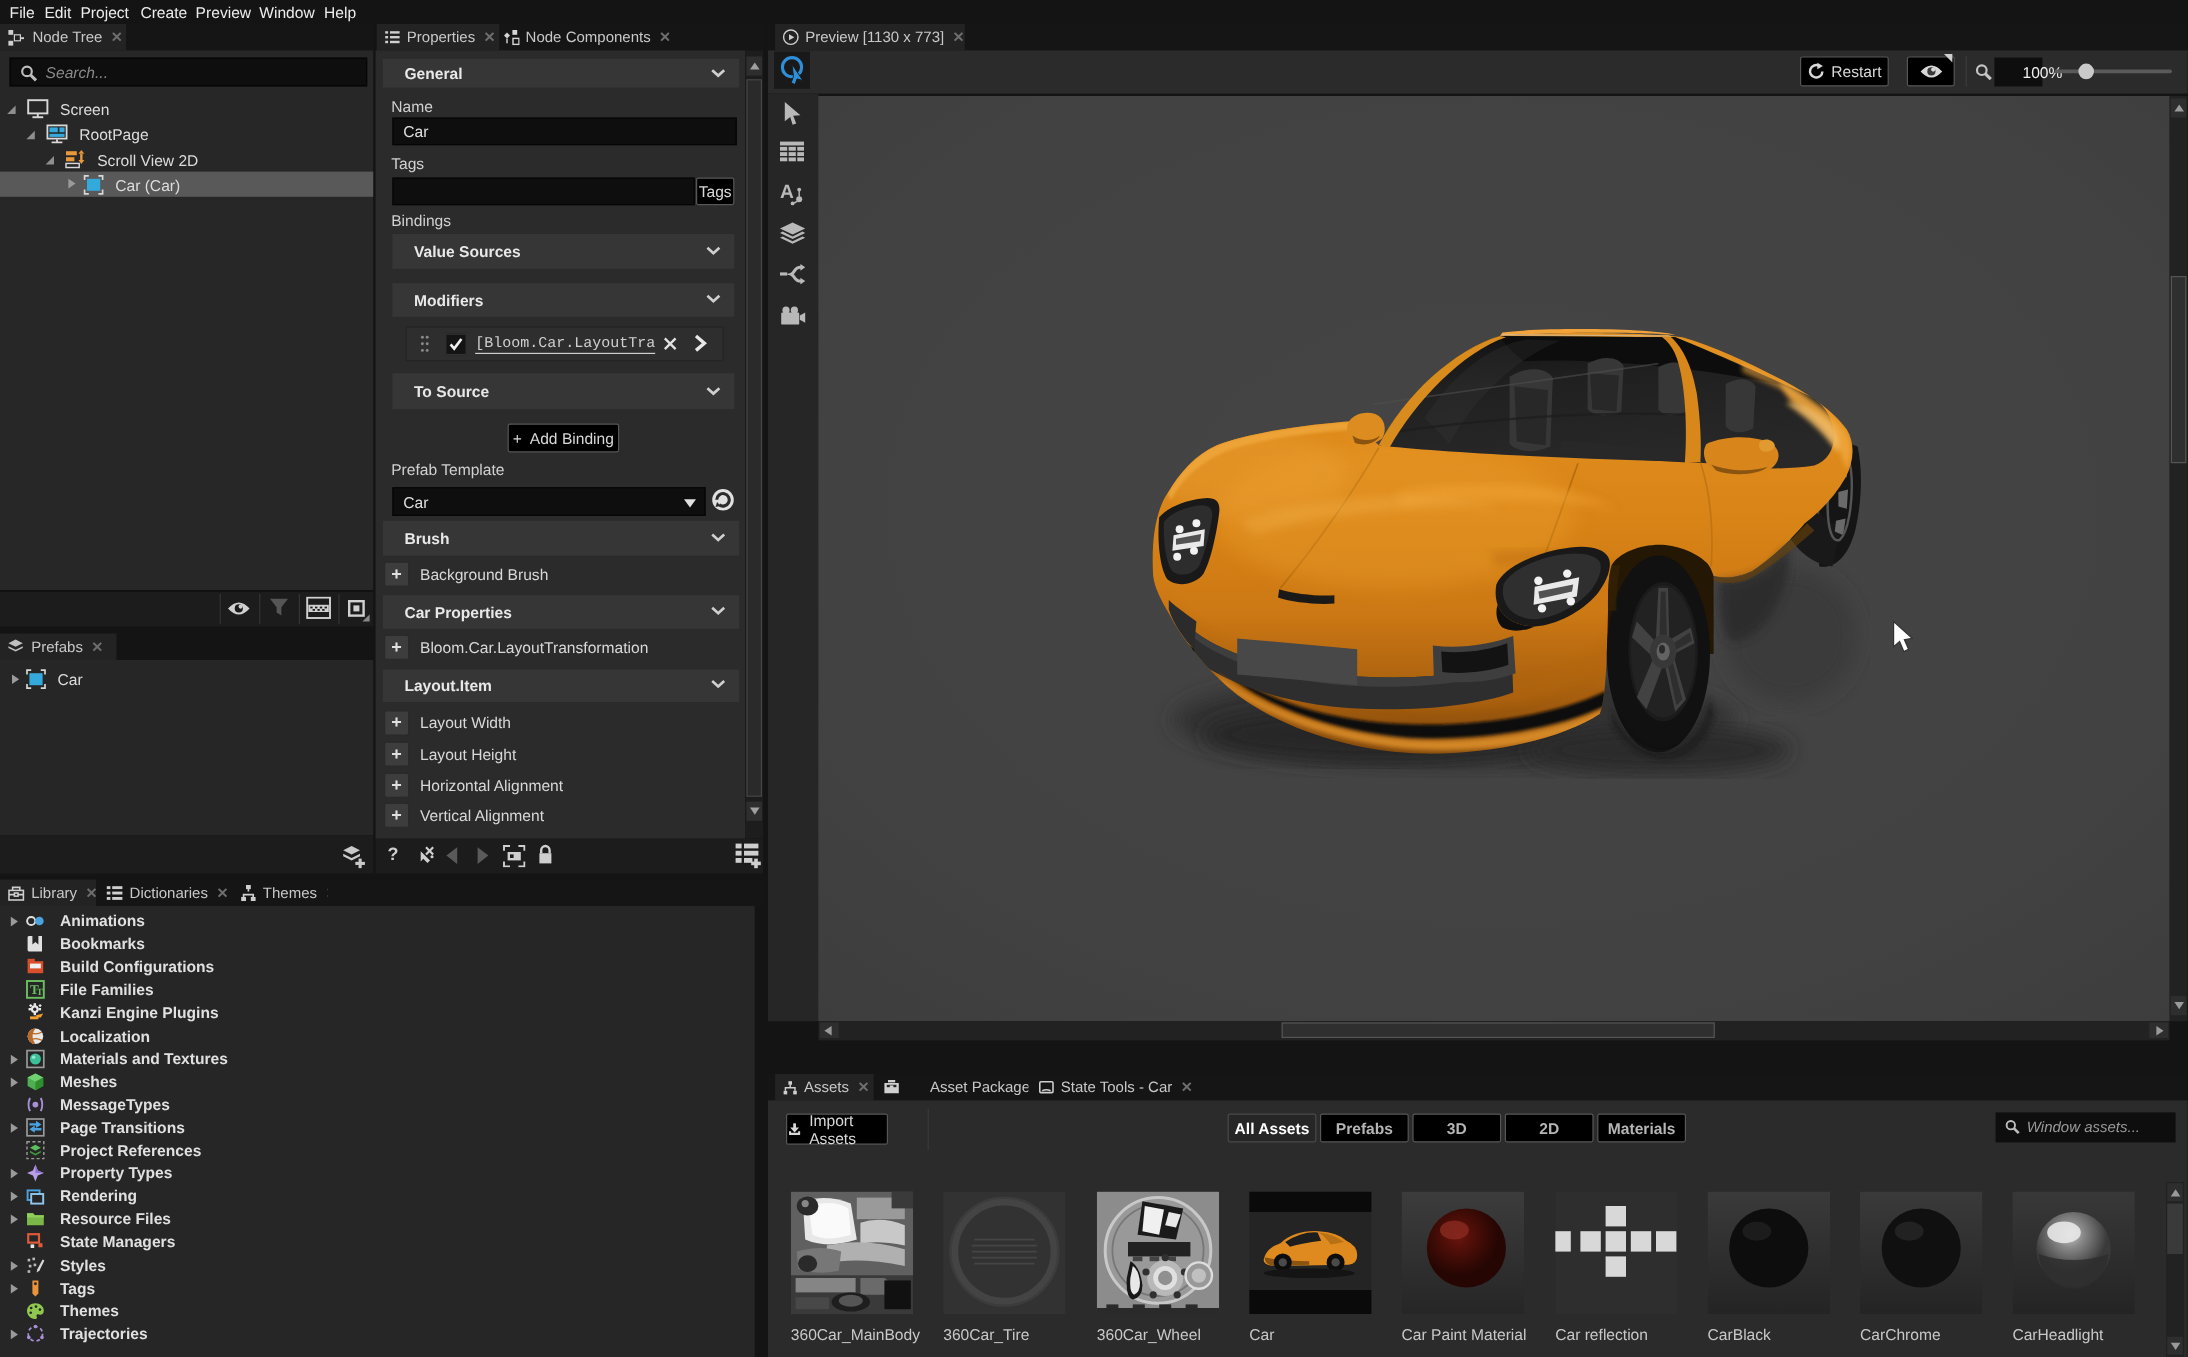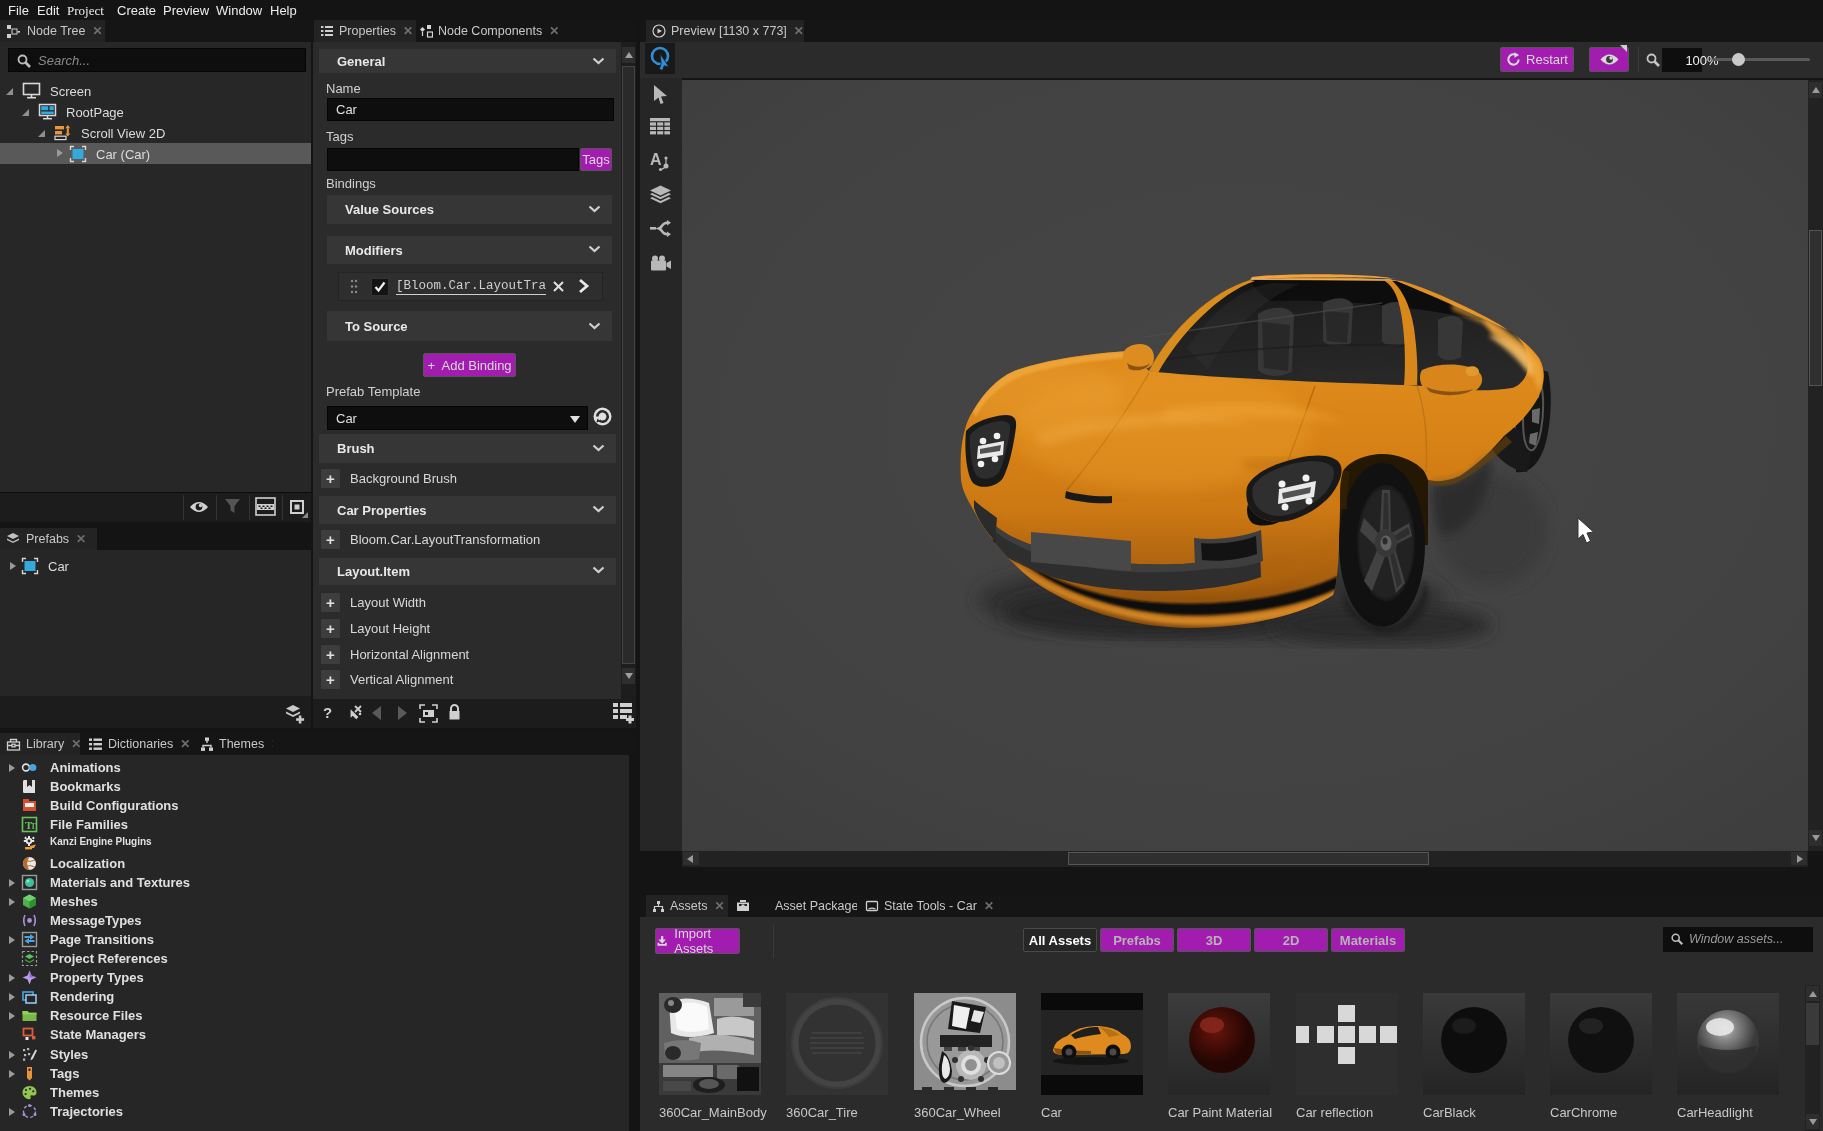--- a/index.html
+++ b/index.html
@@ -5,36 +5,36 @@
 * { margin:0; padding:0; box-sizing:border-box; }
 html,body { width:1823px; height:1131px; overflow:hidden; background:#141414;
   font-family:"Liberation Sans", sans-serif; color:#d8d8d8; }
 .abs { position:absolute; }
 .tab { position:absolute; top:0; height:22px; background:#232323; display:flex; align-items:center; padding:0 6px; font-size:12.5px; color:#c8c8c8; white-space:nowrap; overflow:hidden; }
 .tab.inactive { background:transparent; }
 .tab .tx { color:#6e6e6e; margin-left:7px; font-size:12px; font-weight:bold; }
 .sechdr { position:absolute; background:#363636; display:flex; align-items:center; font-weight:bold; font-size:13px; color:#e8e8e8; padding-left:18px; }
 .lbl { position:absolute; font-size:13px; color:#d0d0d0; }
 .inp { position:absolute; background:#0e0e0e; border:1px solid #050505; font-size:13px; color:#e0e0e0; display:flex; align-items:center; padding-left:8px; }
-.btn { position:absolute; background:#a21caf; border:1px solid #565656; border-radius:2px; display:flex; align-items:center; justify-content:center; font-size:13px; color:#d8d8d8; }
+.btn { position:absolute; background:#000000; border:1px solid #565656; border-radius:2px; display:flex; align-items:center; justify-content:center; font-size:13px; color:#d8d8d8; }
 .plusbtn { position:absolute; width:21px; height:21px; background:#3d3d3d; border:1px solid #2a2a2a; border-radius:2px; color:#e0e0e0; font-size:15px; font-weight:bold; display:flex; align-items:center; justify-content:center; }
 .prow { position:absolute; font-size:13px; color:#d8d8d8; }
 .toolbar { position:absolute; background:#1c1c1c; }
 svg { display:block; } .tab svg { flex-shrink:0; }
 .treetxt { position:absolute; font-size:13px; color:#dcdcdc; }
 .expandA { position:absolute; width:0; height:0; border-bottom:7px solid #8f8f8f; border-left:7px solid transparent; }
 .expandC { position:absolute; width:0; height:0; border-left:6px solid #9a9a9a; border-top:4px solid transparent; border-bottom:4px solid transparent; }
 </style>
 </head>
 <body>
 
 <div class="abs" style="left:0;top:0;width:1823px;height:20px;background:#141414;">
 <div class="abs" style="left:8px;top:3px;font-size:13px;color:#ececec;">File</div>
 <div class="abs" style="left:37px;top:3px;font-size:13px;color:#ececec;">Edit</div>
-<div class="abs" style="left:67px;top:3px;font-size:13px;color:#ececec;font-family:Liberation Serif, serif;">Project</div>
+<div class="abs" style="left:67px;top:3px;font-size:13px;color:#ececec;">Project</div>
 <div class="abs" style="left:117px;top:3px;font-size:13px;color:#ececec;">Create</div>
 <div class="abs" style="left:163px;top:3px;font-size:13px;color:#ececec;">Preview</div>
 <div class="abs" style="left:216px;top:3px;font-size:13px;color:#ececec;">Window</div>
 <div class="abs" style="left:270px;top:3px;font-size:13px;color:#ececec;">Help</div>
 </div>
 <div class="abs" style="left:0;top:20px;width:313px;height:22px;background:#151515;"></div>
 <div class="tab" style="left:0;top:20px;width:105px;">
 <svg width="15" height="15" viewBox="0 0 15 15">
       <g fill="#cfcfcf">
         <rect x="1" y="1" width="4" height="4"></rect>
@@ -258,21 +258,21 @@
         <rect x="2.8" y="5" width="2.2" height="2"></rect>
         <rect x="11" y="5" width="2.2" height="2"></rect>
         <rect x="3.6" y="2" width="2" height="2" transform="rotate(45 4.6 3)"></rect>
         <rect x="11.4" y="2" width="2" height="2" transform="rotate(45 12.4 3)"></rect>
       </g>
       <circle cx="8" cy="6" r="1.4" fill="#262626"></circle>
       <path d="M9 11 L15 9.5 L13 13 H9.5 Z" fill="#f0a030"></path>
       <rect x="4" y="12" width="7" height="2.4" fill="#f0a030"></rect>
     </svg>
   </div>
-<div class="abs" style="left:50px;top:836.4000000000001px;font-size:10px;font-weight:bold;color:#e0e0e0;">Kanzi Engine Plugins</div>
+<div class="abs" style="left:50px;top:836.4000000000001px;font-size:13px;font-weight:bold;color:#e0e0e0;">Kanzi Engine Plugins</div>
 <div class="abs" style="left:21px;top:854.5000000000001px;">
     <svg width="17" height="17" viewBox="0 0 17 17">
       <circle cx="8.5" cy="8.5" r="6.5" fill="#e8e8e8"></circle>
       <path d="M8.5 2 A6.5 6.5 0 0 0 8.5 15 A10 10 0 0 1 8.5 2 Z" fill="#b86a28"></path>
       <path d="M4 5 Q8.5 8 14 5 M4 12 Q8.5 9 14 12" stroke="#b86a28" stroke-width="1" fill="none"></path>
     </svg>
   </div>
 <div class="abs" style="left:50px;top:855.5000000000001px;font-size:13px;font-weight:bold;color:#e0e0e0;">Localization</div>
 <div class="expandC" style="left:9px;top:878.6000000000001px;"></div>
 <div class="abs" style="left:21px;top:873.6000000000001px;">

